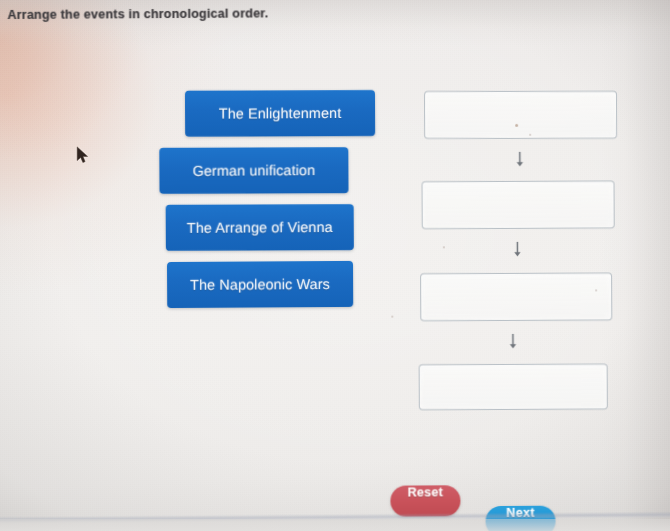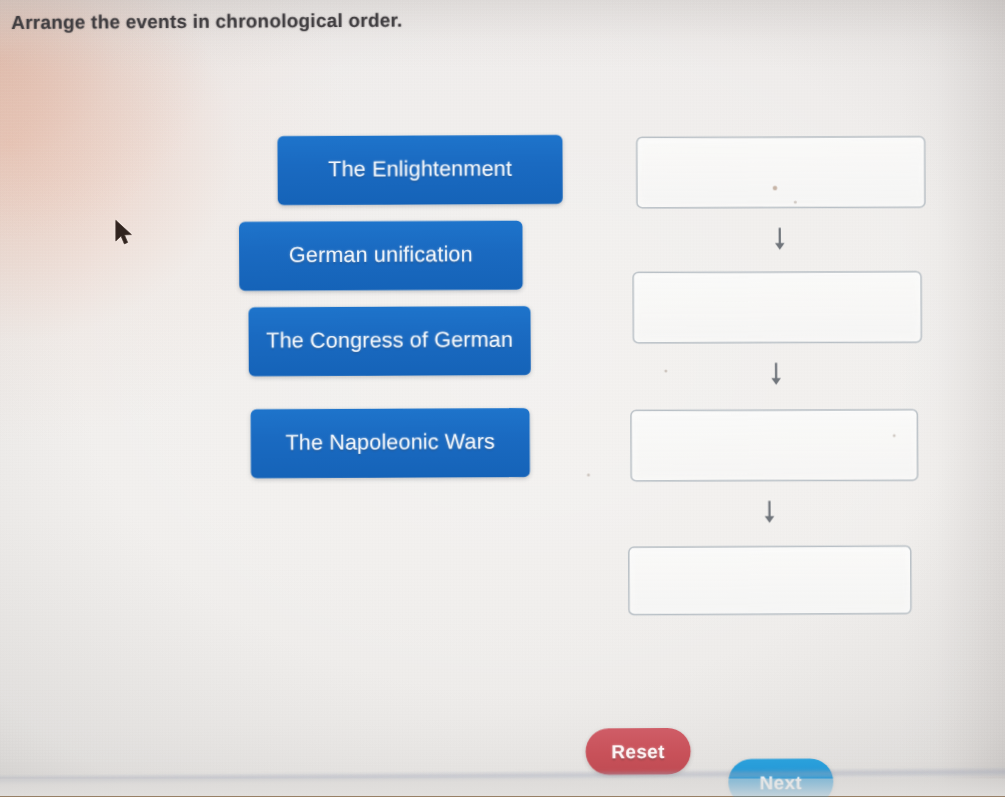--- a/index.html
+++ b/index.html
@@ -136,21 +136,21 @@
     height: 17px;
     color: #5a6068;
     opacity: 0.85;
   }
   .arrow svg { display: block; width: 100%; height: 100%; }
 
   
   .pill {
     position: absolute;
     display: flex;
-    align-items: center;
+    align-items: flex-start;
     justify-content: center;
     box-sizing: border-box;
     border-radius: 20px;
     border: none;
     font-size: 12.6px;
     font-weight: bold;
     letter-spacing: 0.25px;
     color: #fdf6f6;
     text-shadow: 0 0 1.6px rgba(255,255,255,0.5), 0 1px 1px rgba(0,0,0,0.22);
     cursor: pointer;
@@ -203,24 +203,24 @@
 
     <div class="chip" style="left:165px; top:90px; width:190px; height:46px; transform:rotate(0.12deg);margin-left:21px;">
       <span>The Enlightenment</span>
     </div>
 
     <div class="chip" style="left:160px; top:147px; width:189px; height:46px; transform:rotate(0.1deg);">
       <span>German unification</span>
     </div>
 
     <div class="chip" style="left:166px; top:204px; width:188px; height:46px; transform:rotate(0.08deg);">
-      <span>The Congress of German</span>
-    </div>
-
-    <div class="chip" style="left:167px; top:261px; width:186px; height:46px; transform:rotate(0.06deg);margin-top:11px;">
+      <span>The Arrange of Vienna</span>
+    </div>
+
+    <div class="chip" style="left:167px; top:261px; width:186px; height:46px; transform:rotate(0.06deg);">
       <span>The Napoleonic Wars</span>
     </div>
 
     <div class="slot" style="left:425px; top:92px; width:193px; height:48px; transform:rotate(0.25deg);"></div>
 
     <div class="arrow" style="left:514px; top:152px;">
       <svg viewBox="0 0 13 17" aria-hidden="true">
         <path d="M6.5 1 L6.5 12" stroke="currentColor" stroke-width="1.5" fill="none"></path>
         <path d="M3.3 11.2 L6.5 15.6 L9.7 11.2 Z" fill="currentColor"></path>
       </svg>

